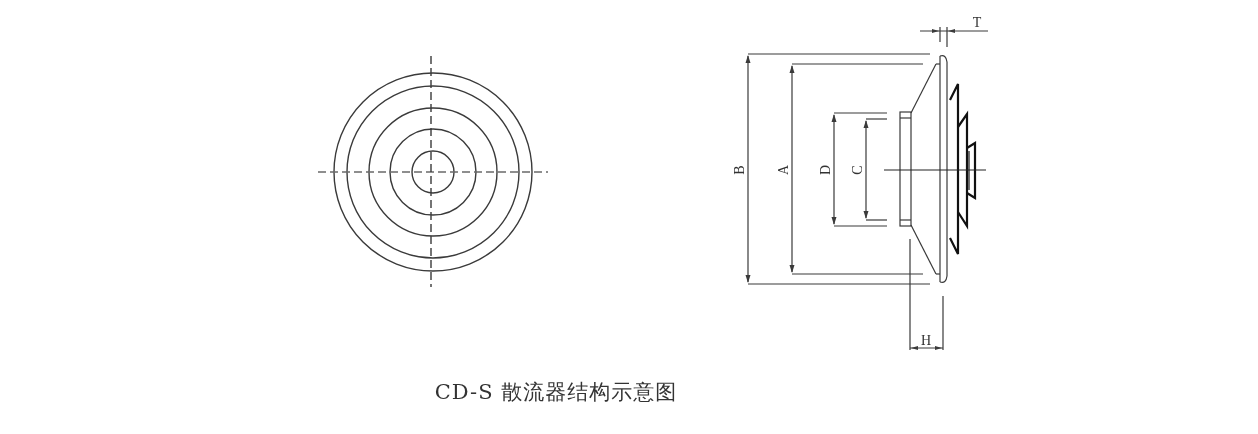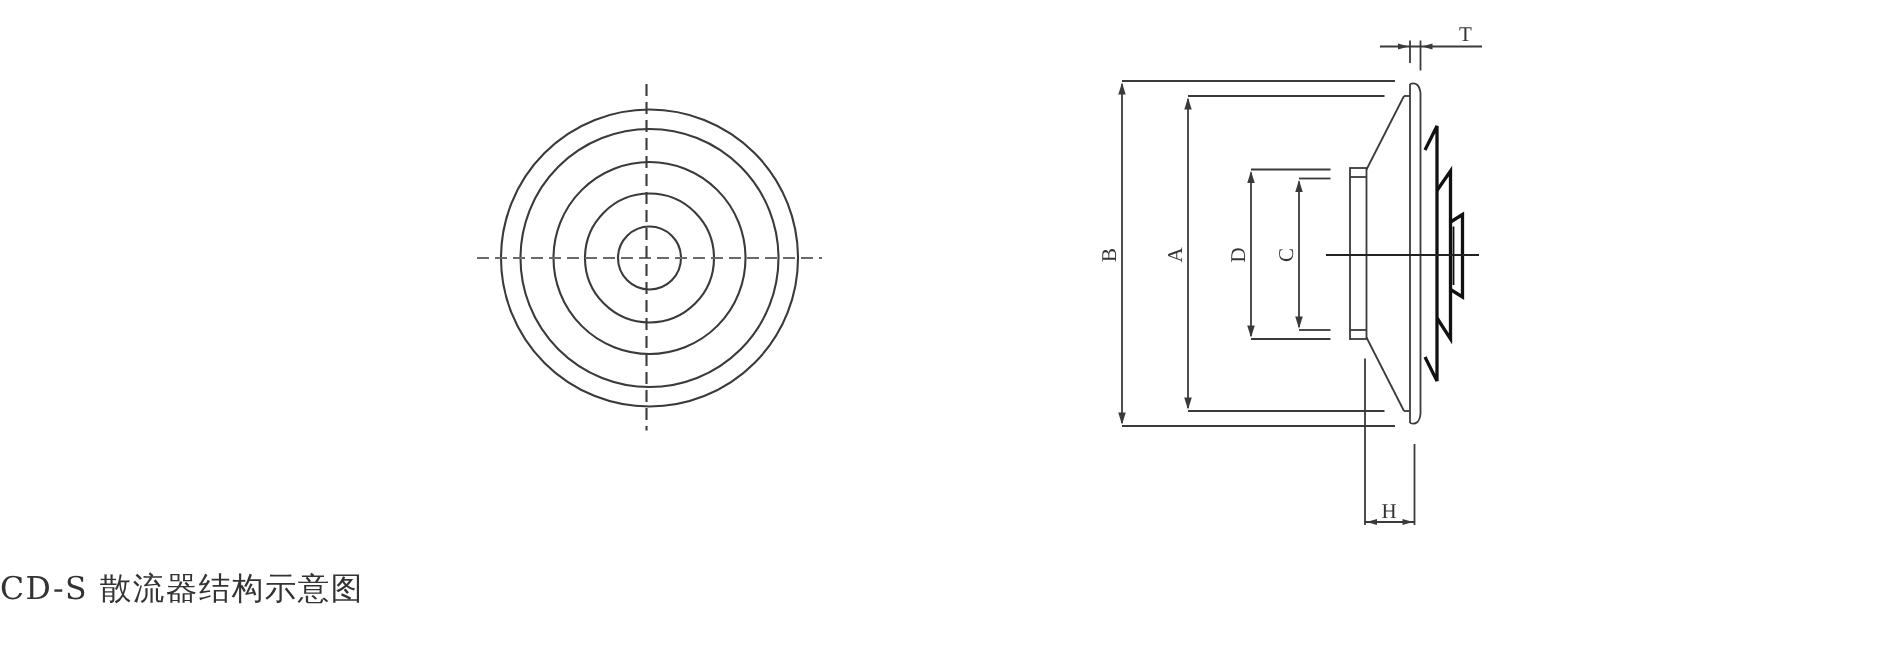--- a/index.html
+++ b/index.html
@@ -19,20 +19,21 @@
       left: 0;
       top: 0;
       width: 1258px;
       height: 434px;
     }
     .caption {
       position: absolute;
       left: 0;
       width: 1112px;
       top: 378px;
+      text-align: center;
       font-size: 21px;
       color: #333333;
       letter-spacing: 1px;
       font-family: "DejaVu Serif", "Liberation Serif", serif;
     }
     .dim-label {
       font-family: "Liberation Serif", "DejaVu Serif", serif;
       font-size: 14px;
       fill: #333333;
     }

